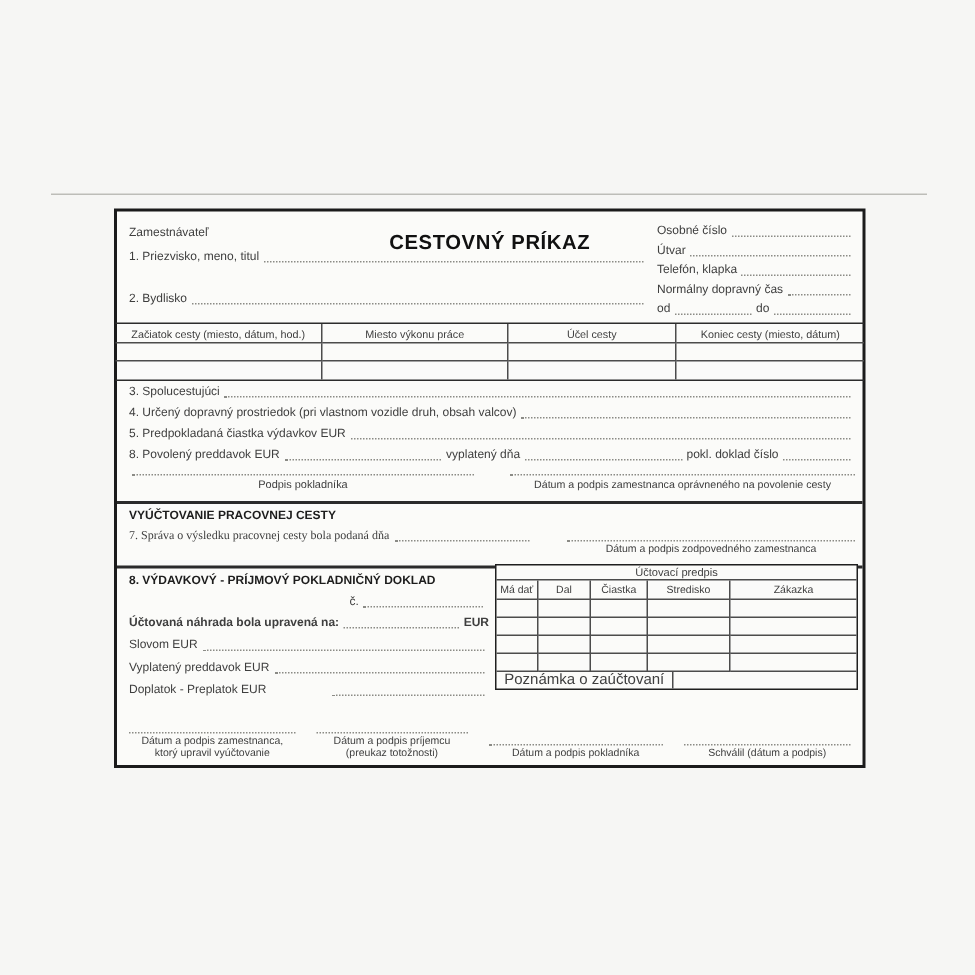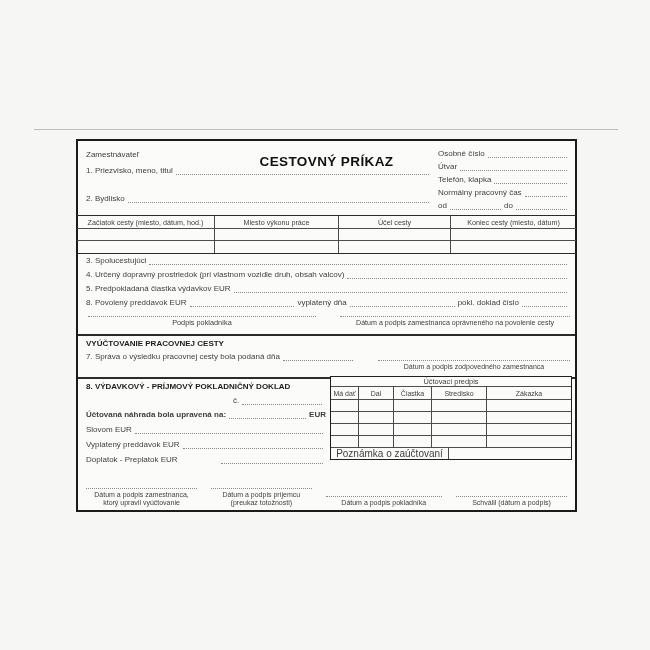--- a/index.html
+++ b/index.html
@@ -51,21 +51,21 @@
 
   .sigblock { display:flex; flex-direction:column; align-items:center; }
   .dotline { width:100%; border-top:1.2px dotted #8b8b86; height:2px; }
   .siglab { font-size:7.3px; line-height:8.5px; text-align:center; white-space:nowrap; }
 
   .sig1L { left:10px; top:175px; width:228px; }
   .sig1R { left:262px; top:175px; width:230px; }
 
   .div1 { left:0; right:0; top:193px; height:2px; background:#2b2b2b; }
   .sec7title { left:8px; top:198px; font-size:8px; }
-  .l7a { left:8px; top:211px; width:270px; }
+  .l7a { left:8px; top:211px; width:270px;font-family:Liberation Serif, serif; }
   .l7b { left:14px; top:225px; width:264px; }
   .sig7 { left:300px; top:219px; width:192px; }
   .sig7 .siglab { font-size:7px; }
   .div2 { left:0; right:0; top:236px; height:2px; background:#2b2b2b; }
 
   .sec8title { left:8px; top:241px; font-size:8px; }
   .l8c { left:155px; top:255px; width:92px; }
   .l8a { left:8px; top:269px; width:240px;font-weight:bold; }
   .l8b { left:8px; top:284px; width:240px; }
   .l8d { left:8px; top:299px; width:240px; }
@@ -108,21 +108,21 @@
     </div>
     <div class="fl">
       <span>Útvar</span>
         <i class="d"></i>
     </div>
     <div class="fl">
       <span>Telefón, klapka</span>
         <i class="d"></i>
     </div>
     <div class="fl">
-      <span>Normálny pracovný čas</span>
+      <span>Normálny dopravný čas</span>
         <i class="d"></i>
     </div>
     <div class="fl">
       <span>od</span>
         <i class="d"></i>
       <span>do</span>
         <i class="d"></i>
     </div>
   </div>
 

